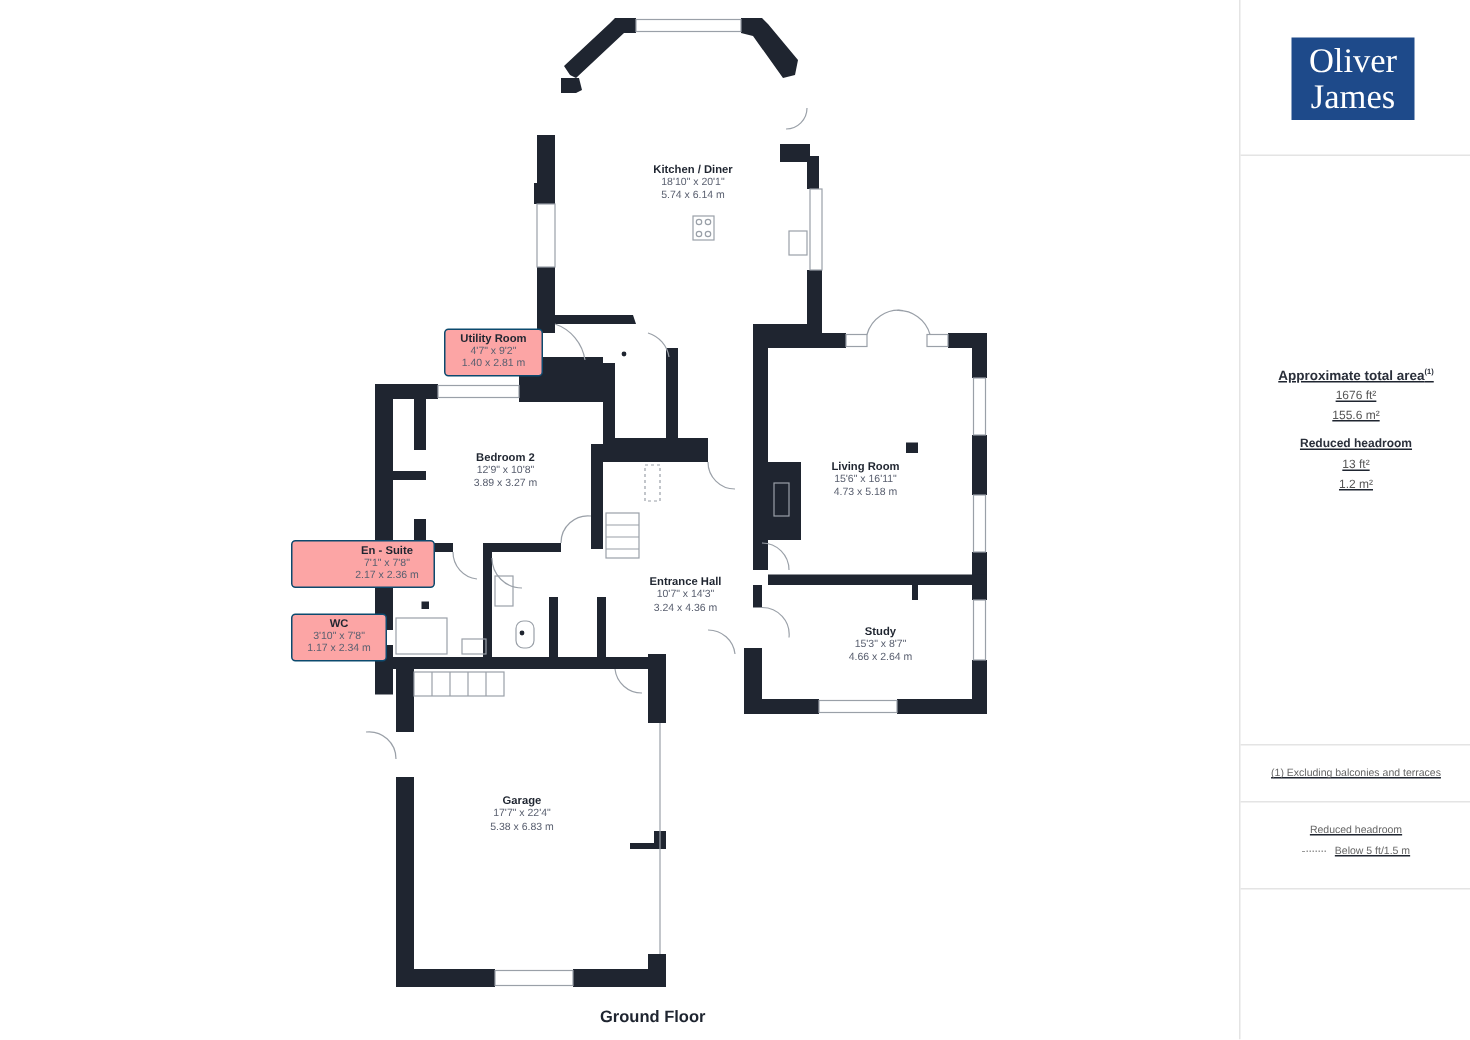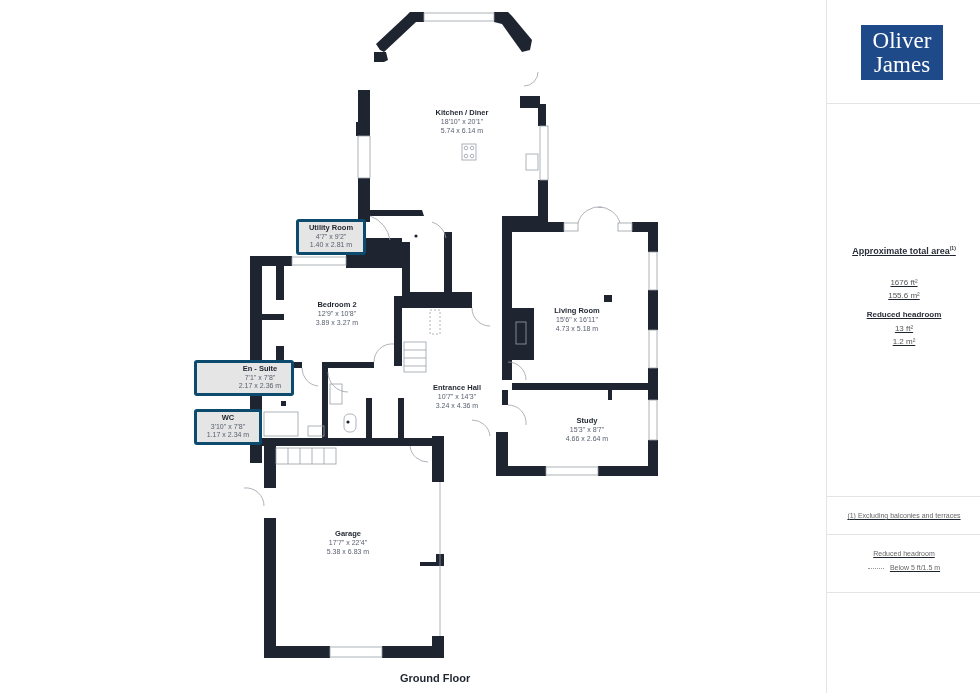--- a/index.html
+++ b/index.html
@@ -6,21 +6,21 @@
   body{width:980px;height:693px;background:#fff;position:relative;overflow:hidden;font-family:"Liberation Sans",sans-serif;color:#1f2530;}
   .plan{position:absolute;left:12px;top:0;width:826px;height:693px;}
   .panel{position:absolute;left:826px;top:0;width:154px;height:693px;border-left:1px solid #e4e4e4;background:#fff;}
   .sec{position:absolute;left:0;width:154px;border-bottom:1px solid #e4e4e4;text-align:center;text-decoration:underline;}
   .logo{position:absolute;left:34px;top:25px;width:82px;height:55px;background:#1e4a8a;color:#fff;font-family:"Liberation Serif",serif;font-size:23px;line-height:24px;display:flex;flex-direction:column;justify-content:center;align-items:center;}
   .ptitle{font-weight:bold;font-size:9px;color:#2a2f3a;}
   .pval{font-size:8px;color:#555;line-height:13px;}
   .small{font-size:7px;color:#666;line-height:11px;}
   .lbl{position:absolute;text-align:center;font-size:7px;color:#5a6070;line-height:9px;}
   .lbl b{display:block;color:#1f2530;font-size:7.5px;}
-  .tag{position:absolute;background:#e5e5e5;border:3px solid #0c4a6e;border-radius:3px;text-align:center;font-size:7px;color:#5a6070;line-height:8.5px;padding:2px 4px;}
+  .tag{position:absolute;background:#fca5a5;border:1px solid #0c4a6e;border-radius:3px;text-align:center;font-size:7px;color:#5a6070;line-height:8.5px;padding:2px 4px;}
   .tag b{display:block;color:#1f2530;font-size:7.5px;}
   .gf{position:absolute;left:388px;top:672px;font-size:11px;font-weight:bold;color:#1f2530;}
 </style>
 </head>
 <body>
 
 <div class="plan">
   <svg width="826" height="693" viewBox="0 0 826 693">
     <g fill="#1f2530">
 
@@ -192,21 +192,21 @@
   <div class="sec" style="top:0;height:103px;">
     <div class="logo">
       <span>Oliver</span>
       <span>James</span>
     </div>
   </div>
   <div class="sec" style="top:103px;height:393px;">
     <div style="margin-top:142px;" class="ptitle">
       <span>Approximate total area</span><sup style="font-size:5px;">(1)</sup>
     </div>
-    <div class="pval" style="margin-top:20px;">1676 ft²</div>
+    <div class="pval" style="margin-top:2px;">1676 ft²</div>
     <div class="pval">155.6 m²</div>
     <div class="ptitle" style="margin-top:8px;font-size:8px;">Reduced headroom</div>
     <div class="pval" style="margin-top:3px;">13 ft²</div>
     <div class="pval">1.2 m²</div>
   </div>
   <div class="sec" style="top:496px;height:38px;">
     <div class="small" style="margin-top:14px;">(1) Excluding balconies and terraces</div>
   </div>
   <div class="sec" style="top:534px;height:58px;">
     <div class="small" style="margin-top:14px;">Reduced headroom</div>

